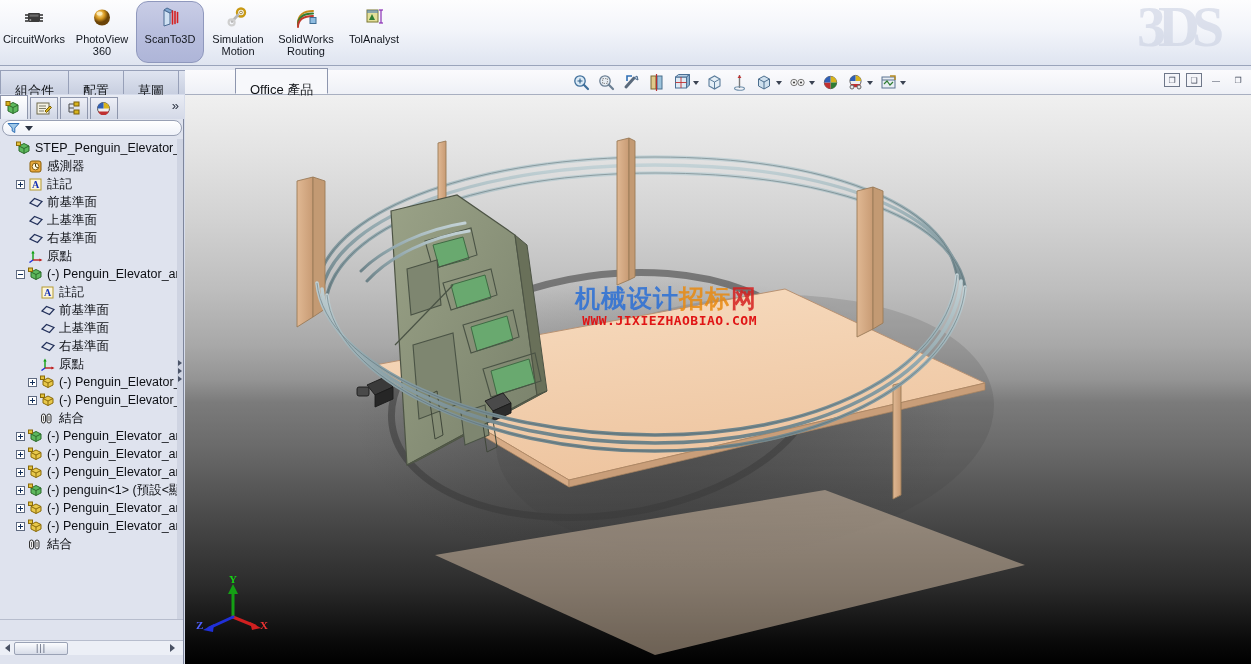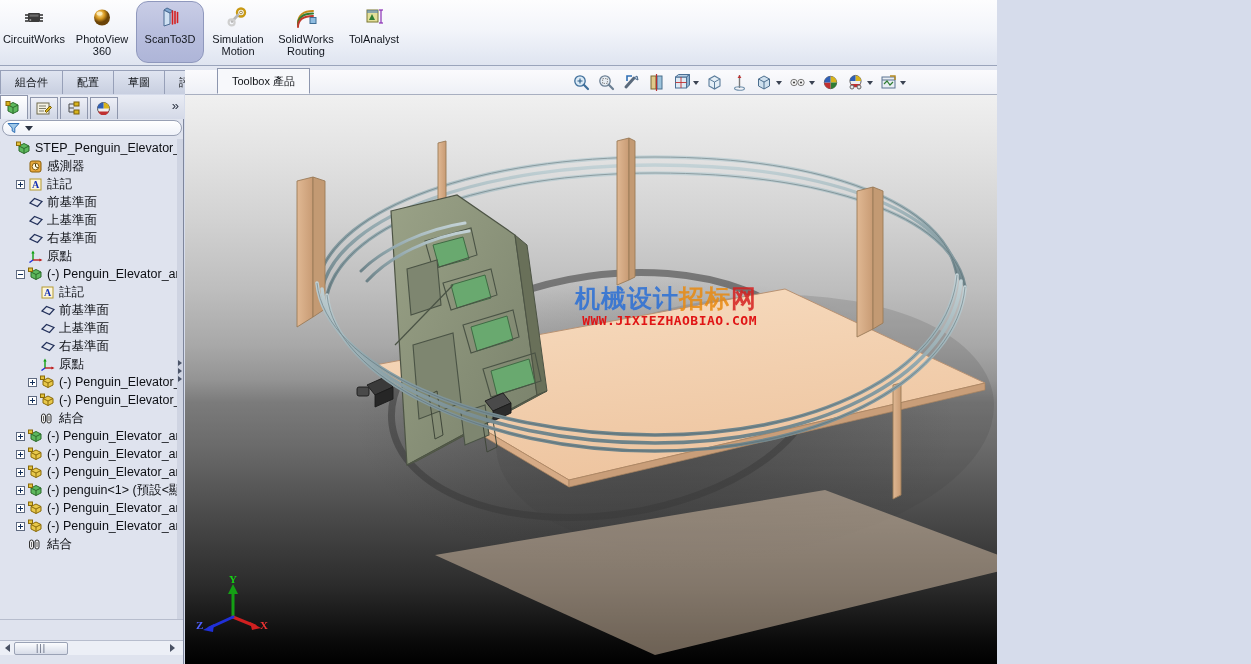--- a/index.html
+++ b/index.html
@@ -4,21 +4,21 @@
 <style>
   * { margin:0; padding:0; box-sizing:border-box; }
   html,body{ width:1251px; height:664px; overflow:hidden; }
   body{
     font-family:"Liberation Sans", sans-serif;
     font-size:12px;
     color:#1c1c1c;
     background:#d6dceb;
     -webkit-font-smoothing:antialiased;
   }
-  #app{ position:relative; width:997px; height:664px; overflow:hidden; }
+  #app{ position:relative; width:1251px; height:664px; overflow:hidden; }
 
   
   .ribbon{
     position:absolute; left:0; top:0; width:1251px; height:66px;
     background:linear-gradient(180deg,#fdfdfe 0%, #f3f5fa 45%, #e8ecf5 75%, #dfe4f0 100%);
     border-bottom:1px solid #9aa4bb;
     overflow:hidden;
   }
   .ribbon-logo{
     position:absolute; right:4px; top:-6px; width:110px; height:74px;
@@ -41,21 +41,21 @@
   .rib-ico{ width:26px; height:24px; position:relative; }
 
   
   .tabbar{
     position:absolute; left:0; top:66px; width:1251px; height:28px;
     background:linear-gradient(180deg,#e4e8f2 0%, #d5dbe9 100%);
     border-bottom:1px solid #8f98b2;
   }
   .tabs{ position:absolute; left:0; top:2px; display:flex; align-items:flex-end; height:26px; }
   .tab{
-    height:24px; line-height:23px; padding:0 14px; font-size:11px;
+    height:24px; line-height:23px; padding:8px 14px; font-size:13px;
     background:linear-gradient(180deg,#dfe4f0 0%, #c8cfe0 100%);
     border:1px solid #97a0b8; border-bottom:none; margin-right:-1px;
     color:#101317; cursor:default; white-space:nowrap;
   }
   .tab.active{
     background:#f7f8fb; height:26px; line-height:25px;
     border:1px solid #8d96ae; border-bottom:1px solid #f7f8fb;
     position:relative; z-index:3; margin-left:2px; font-weight:normal;
   }
 
@@ -282,21 +282,21 @@
     </div>
     <div class="ribbon-logo">3DS</div>
   </div>
 
   <div class="tabbar">
     <div class="tabs">
       <div class="tab">組合件</div>
       <div class="tab">配置</div>
       <div class="tab">草圖</div>
       <div class="tab">評估</div>
-      <div class="tab active">Toolbox 產品</div>
+      <div class="tab active">Office 產品</div>
     </div>
   </div>
 
   <div class="vtoolbar">
     <div class="vt-group">
 
       <div class="vt-btn">
         <span class="vt-ico">
           <svg width="19" height="19" viewBox="0 0 19 19">
             <circle cx="8" cy="8" r="5.2" fill="#dbeaf6" stroke="#3f6f9b" stroke-width="1.3"></circle>

